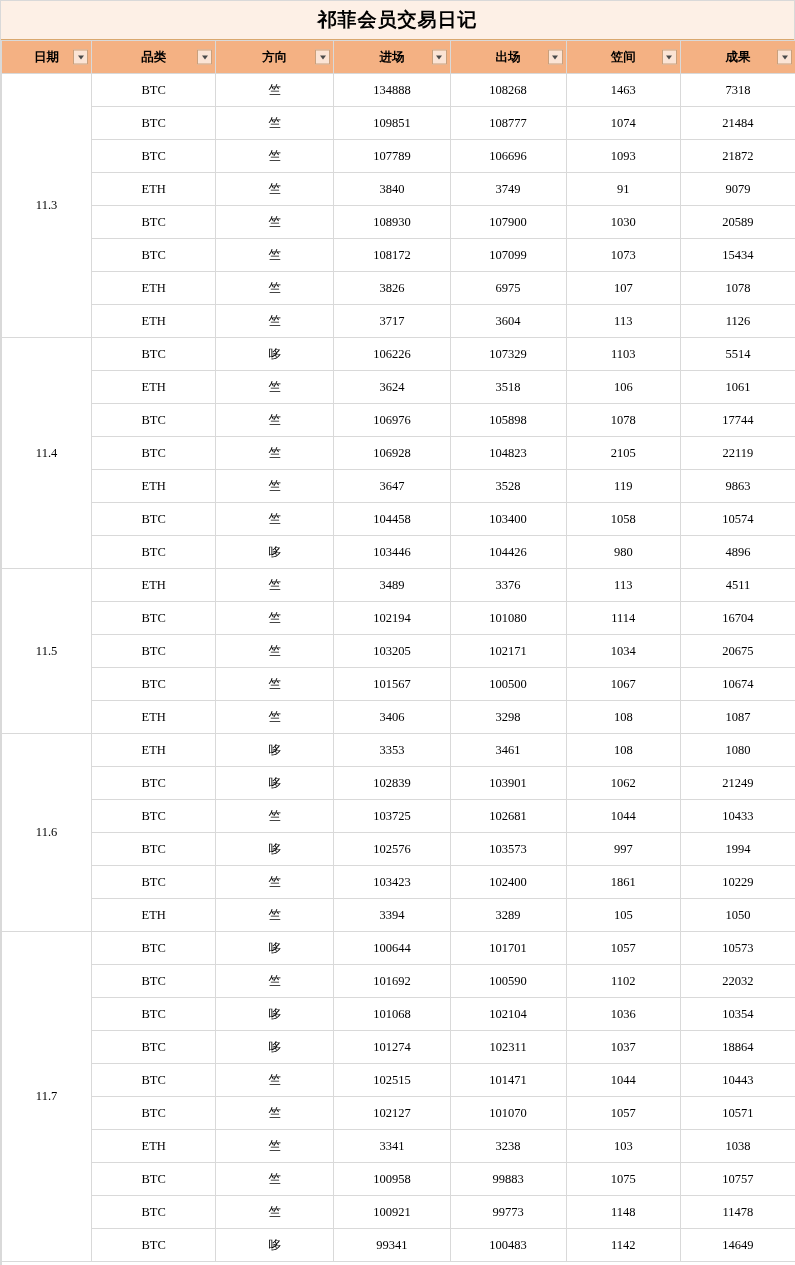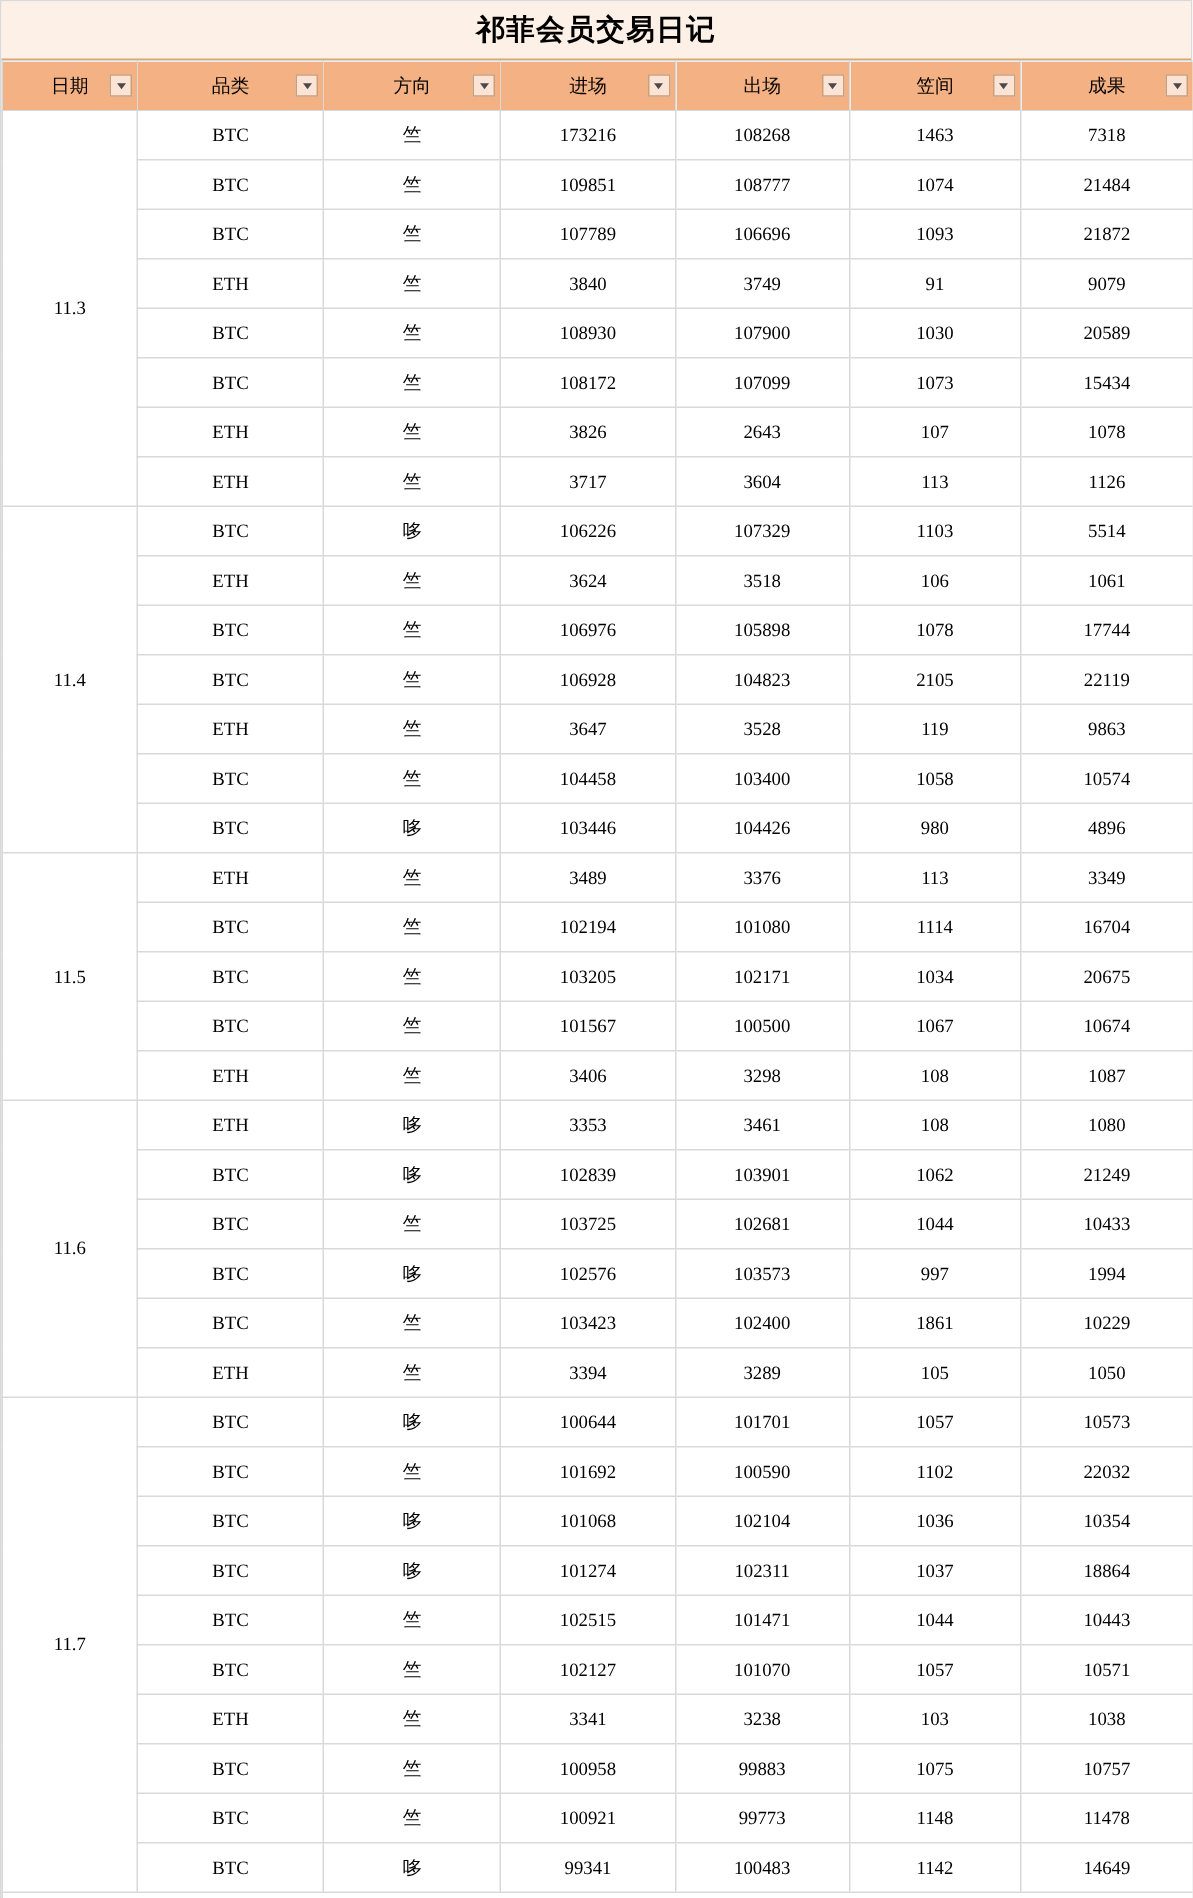--- a/index.html
+++ b/index.html
@@ -42,21 +42,21 @@
     font-size: 12.5px;
     font-family: "Liberation Serif", serif;
     text-align: center;
     vertical-align: middle;
     padding: 0;
     height: 32px;
     color: #000;
   }
   thead th {
     background: #f4b183;
-    font-weight: normal;
+    font-weight: bold;
     height: 28px;
     position: relative;
     font-size: 13px;
   }
   .th-inner {
     display: flex;
     align-items: center;
     justify-content: center;
     position: relative;
     height: 28px;
@@ -182,21 +182,21 @@
               </span>
           </div>
         </th>
       </tr>
     </thead>
     <tbody id="tbody">
         <tr>
           <td class="date-cell" rowspan="8">11.3</td>
           <td>BTC</td>
           <td>竺</td>
-          <td>173216</td>
+          <td>134888</td>
           <td>108268</td>
           <td>1463</td>
           <td>7318</td>
         </tr>
         <tr>
           <td>BTC</td>
           <td>竺</td>
           <td>109851</td>
           <td>108777</td>
           <td>1074</td>
@@ -231,21 +231,21 @@
           <td>竺</td>
           <td>108172</td>
           <td>107099</td>
           <td>1073</td>
           <td>15434</td>
         </tr>
         <tr>
           <td>ETH</td>
           <td>竺</td>
           <td>3826</td>
-          <td>2643</td>
+          <td>6975</td>
           <td>107</td>
           <td>1078</td>
         </tr>
         <tr>
           <td>ETH</td>
           <td>竺</td>
           <td>3717</td>
           <td>3604</td>
           <td>113</td>
           <td>1126</td>
@@ -307,21 +307,21 @@
           <td>980</td>
           <td>4896</td>
         </tr>
         <tr class="grp-sep">
           <td class="date-cell" rowspan="5">11.5</td>
           <td>ETH</td>
           <td>竺</td>
           <td>3489</td>
           <td>3376</td>
           <td>113</td>
-          <td>3349</td>
+          <td>4511</td>
         </tr>
         <tr>
           <td>BTC</td>
           <td>竺</td>
           <td>102194</td>
           <td>101080</td>
           <td>1114</td>
           <td>16704</td>
         </tr>
         <tr>

